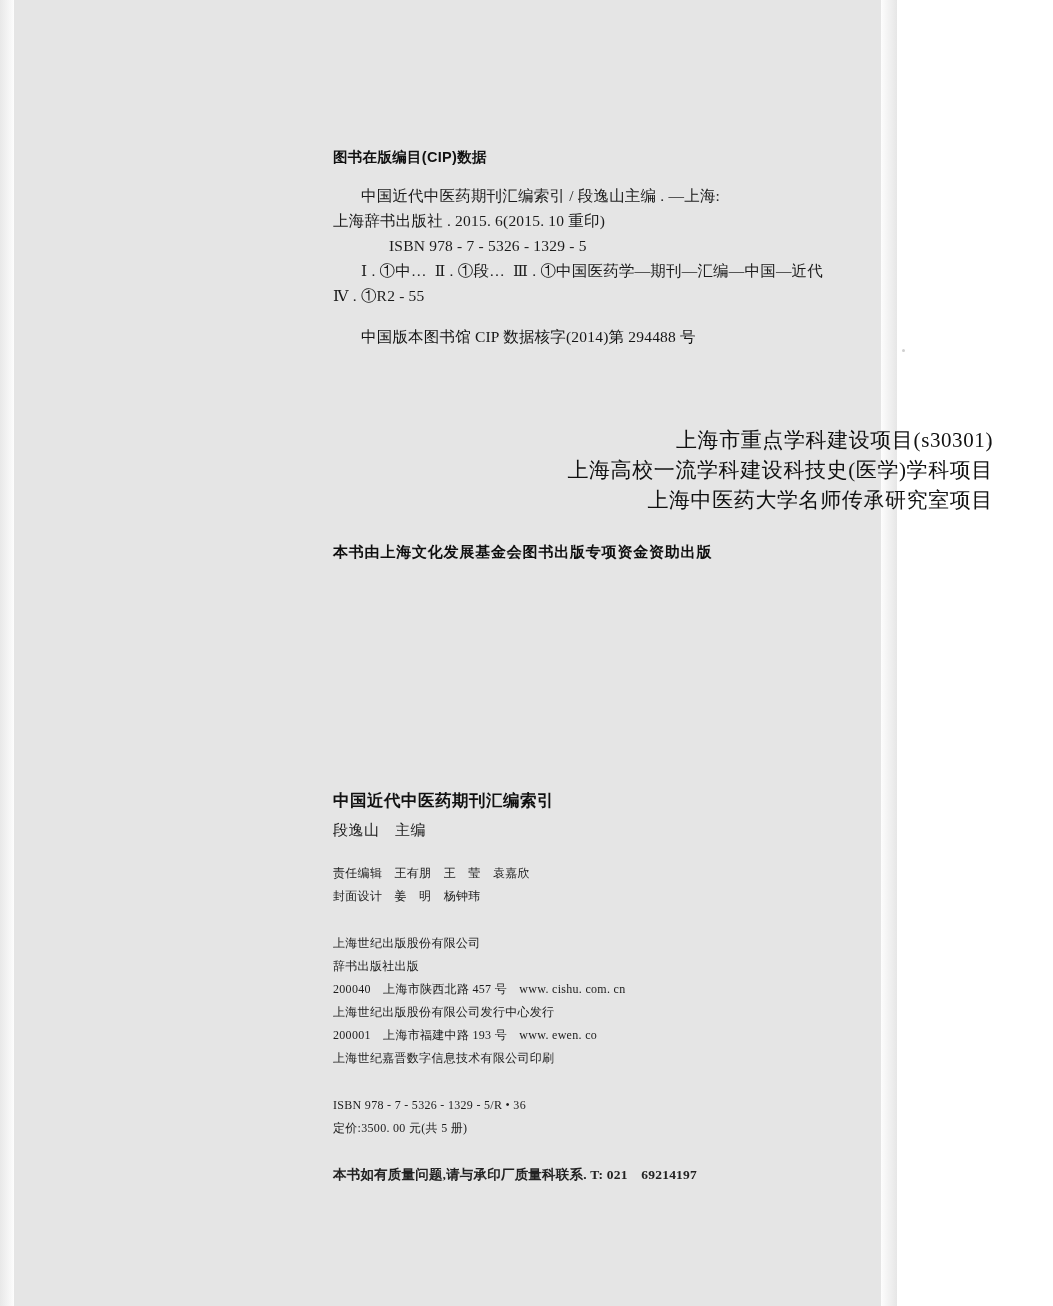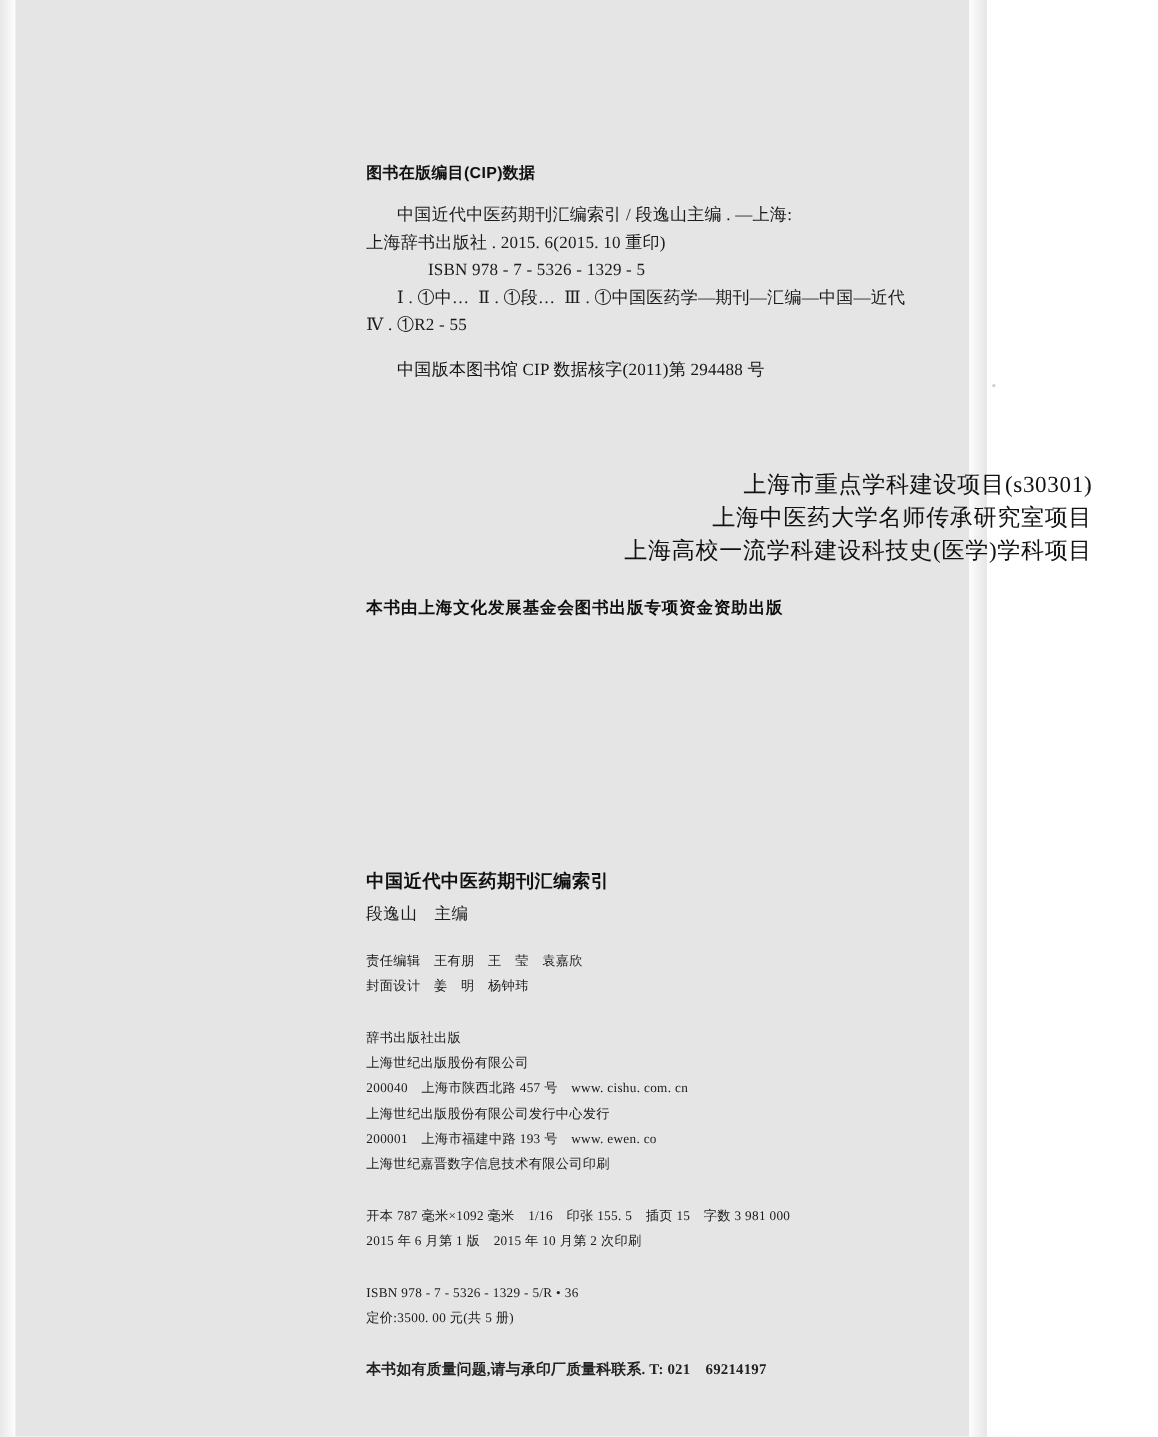--- a/index.html
+++ b/index.html
@@ -136,53 +136,49 @@
   <div class="speck" style="left:988px;top:442px;width:4px;height:4px;"></div>
   <div class="speck" style="left:902px;top:349px;width:3px;height:3px;"></div>
 
   <div class="block" id="cip-block">
     <div class="cip-heading">图书在版编目(CIP)数据</div>
     <div class="cip-line indent">中国近代中医药期刊汇编索引 / 段逸山主编 . —上海:</div>
     <div class="cip-line">上海辞书出版社 . 2015. 6(2015. 10 重印)</div>
     <div class="cip-line indent2">ISBN 978 - 7 - 5326 - 1329 - 5</div>
     <div class="cip-line indent">Ⅰ . ①中…  Ⅱ . ①段…  Ⅲ . ①中国医药学—期刊—汇编—中国—近代</div>
     <div class="cip-line">Ⅳ . ①R2 - 55</div>
-    <div class="cip-note">中国版本图书馆 CIP 数据核字(2011)第 294488 号</div>
+    <div class="cip-note">中国版本图书馆 CIP 数据核字(2014)第 294488 号</div>
   </div>
 
   <div class="block" id="projects-block">
     <div class="project-line">上海市重点学科建设项目(s30301)</div>
+    <div class="project-line">上海高校一流学科建设科技史(医学)学科项目</div>
     <div class="project-line">上海中医药大学名师传承研究室项目</div>
-    <div class="project-line">上海高校一流学科建设科技史(医学)学科项目</div>
   </div>
 
   <div id="fund-line">本书由上海文化发展基金会图书出版专项资金资助出版</div>
 
   <div class="block" id="colophon">
     <div class="colophon-title">中国近代中医药期刊汇编索引</div>
     <div class="colophon-editor">段逸山　主编</div>
 
     <div class="colophon-group">
       <div class="colophon-line">责任编辑　王有朋　王　莹　袁嘉欣</div>
       <div class="colophon-line">封面设计　姜　明　杨钟玮</div>
     </div>
 
     <div class="colophon-group pub">
+      <div class="colophon-line">上海世纪出版股份有限公司</div>
       <div class="colophon-line">辞书出版社出版</div>
-      <div class="colophon-line">上海世纪出版股份有限公司</div>
       <div class="colophon-line">200040　上海市陕西北路 457 号　www. cishu. com. cn</div>
       <div class="colophon-line">上海世纪出版股份有限公司发行中心发行</div>
       <div class="colophon-line">200001　上海市福建中路 193 号　www. ewen. co</div>
       <div class="colophon-line">上海世纪嘉晋数字信息技术有限公司印刷</div>
     </div>
 
-    <div class="colophon-group spec">
-      <div class="colophon-line">开本 787 毫米×1092 毫米　1/16　印张 155. 5　插页 15　字数 3 981 000</div>
-      <div class="colophon-line">2015 年 6 月第 1 版　2015 年 10 月第 2 次印刷</div>
-    </div>
 
     <div class="colophon-group isbn">
       <div class="colophon-line">ISBN 978 - 7 - 5326 - 1329 - 5/R • 36</div>
       <div class="colophon-line">定价:3500. 00 元(共 5 册)</div>
     </div>
 
     <div class="colophon-footer">本书如有质量问题,请与承印厂质量科联系. T: 021　69214197</div>
   </div>
 
 </div>

